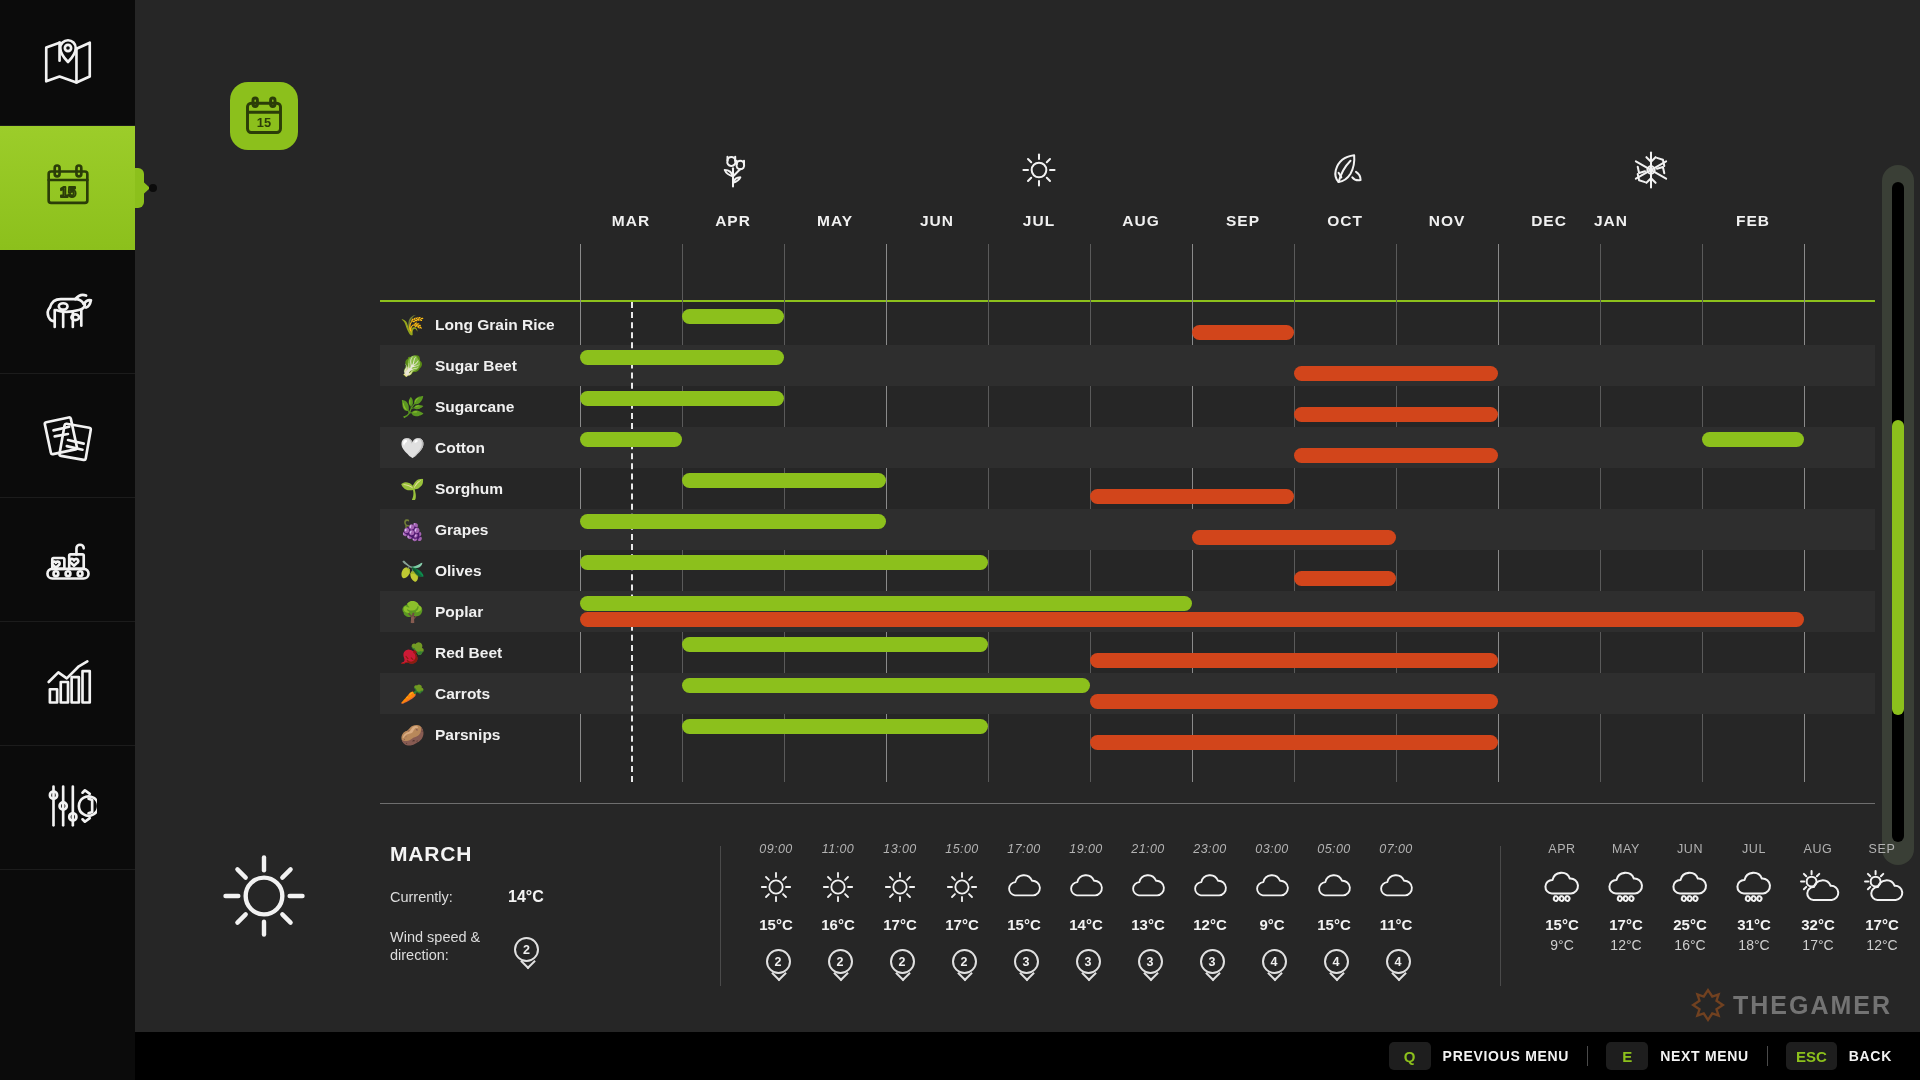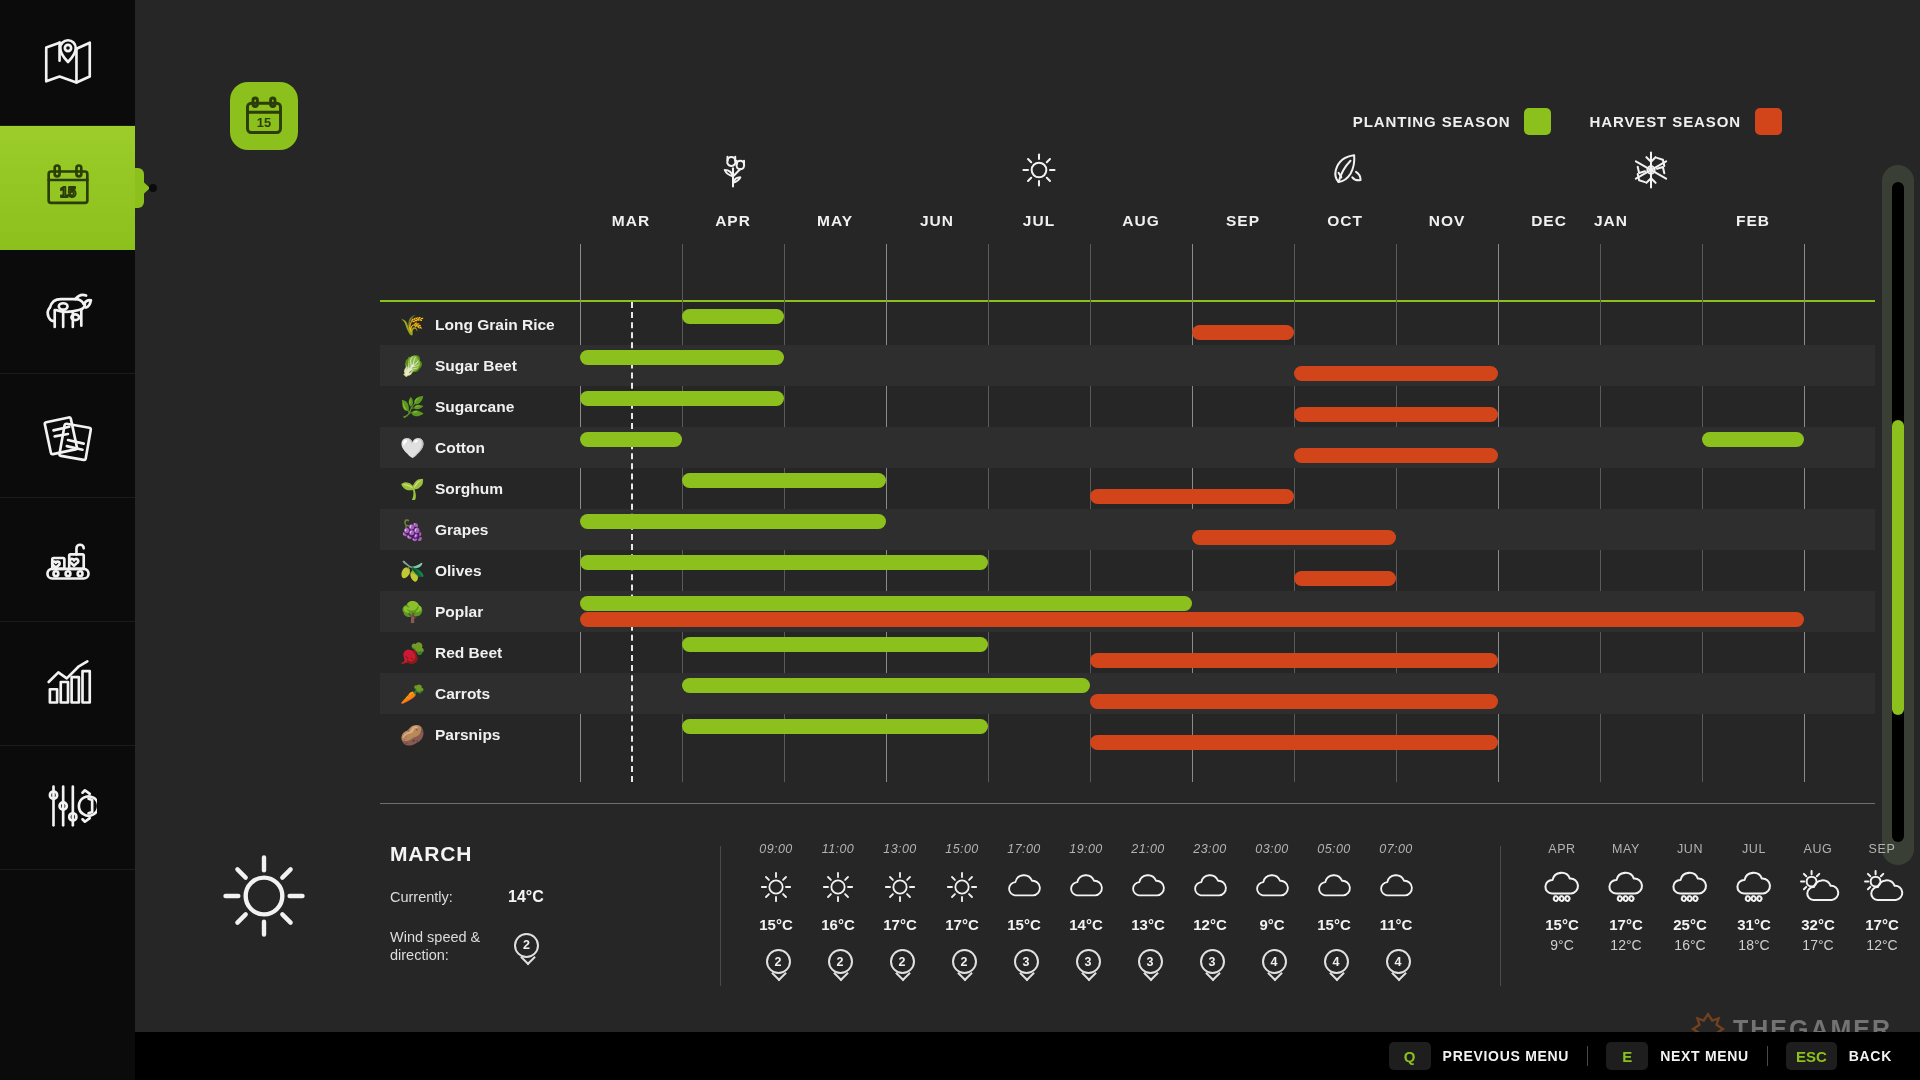--- a/index.html
+++ b/index.html
@@ -162,21 +162,21 @@
   .bar.harv  { background: #d2451b; }
   
   #weather {
     position: absolute; left: 65px; top: 830px;
     width: 1700px; height: 180px;
     color: #e8e8e8;
   }
   #bigSun { position: absolute; left: 20px; top: 22px; width: 88px; height: 88px; }
   #monthBlock { position: absolute; left: 190px; top: 12px; width: 220px; }
   #monthName { font-size: 21px; font-weight: bold; letter-spacing: .8px; color: #f4f4f4; }
-  .wrow { display: flex; align-items: center; margin-top: 22px; font-size: 14.5px; color: #dcdcdc; }
+  .wrow { display: flex; align-items: flex-end; margin-top: 22px; font-size: 14.5px; color: #dcdcdc; }
   .wrow .lbl { width: 118px; line-height: 1.25; }
   .wrow .val { font-size: 16px; font-weight: bold; color: #f4f4f4; }
   .windpin {
     position: relative; width: 27px; height: 27px;
     margin-left: 6px;
   }
   .windpin .circ {
     width: 25px; height: 25px; border: 2px solid #e0e0e0; border-radius: 50%;
     display: flex; align-items: center; justify-content: center;
     font-size: 12.5px; font-weight: bold; color: #f0f0f0;
@@ -230,21 +230,21 @@
   .fgroup { display: flex; align-items: center; gap: 12px; }
   .key {
     min-width: 42px; height: 28px; padding: 0 10px;
     background: #1e1e1e; border-radius: 5px;
     display: flex; align-items: center; justify-content: center;
     font-size: 15px; font-weight: bold; color: #8cc01c;
   }
   .fact { font-size: 14px; font-weight: bold; color: #f2f2f2; letter-spacing: .7px; }
   .fdiv { width: 1px; height: 20px; background: #4a4a4a; margin: 0 18px; }
   #watermark {
-    position: absolute; right: 28px; bottom: 34px;
+    position: absolute; right: 28px; bottom: 58px;
     display: flex; align-items: center; gap: 8px;
     opacity: .75;
   }
   #wmText { font-size: 25px; letter-spacing: 2px; color: #8d8d8d; font-weight: bold; }
   #wmMark { width: 34px; height: 34px; }
 </style>
 </head>
 <body>
 
 <div id="app">
@@ -340,27 +340,20 @@
           <svg viewBox="0 0 24 24" fill="none" stroke="#2b3d08" stroke-width="1.6">
             <rect x="3" y="5" width="18" height="16" rx="2"></rect>
             <line x1="3" y1="10" x2="21" y2="10"></line>
             <rect x="6" y="2.2" width="2.4" height="4.6" rx="1.2"></rect>
             <rect x="15.6" y="2.2" width="2.4" height="4.6" rx="1.2"></rect>
             <text x="12" y="18" font-size="7" font-family="Liberation Sans, sans-serif" fill="#2b3d08" stroke="none" text-anchor="middle" font-weight="bold">15</text>
           </svg>
         </div>
       </div>
 
-      <div id="legend">
-        <span>PLANTING SEASON</span>
-        <span class="legend-sw" id="swPlant" style="background: rgb(140, 192, 28);"></span>
-        <span class="legend-gap"></span>
-        <span>HARVEST SEASON</span>
-        <span class="legend-sw" id="swHarv" style="background: rgb(210, 69, 27);"></span>
-      </div>
 
       <div id="seasonIcons">
           <div class="season-ico" style="left: 353px;"><svg viewBox="0 0 48 48" fill="none" stroke="#f2f2f2" stroke-width="2.2" stroke-linecap="round" stroke-linejoin="round">
               <path d="M24 42 V22"></path>
               <path d="M18 14 a4.2 4.2 0 0 1 8.4 0 a4.2 4.2 0 0 1 -4.2 5.6 a4.2 4.2 0 0 1 -4.2 -5.6 Z"></path>
               <path d="M18 9.5 v4"></path>
               <path d="M26.4 9.5 v4"></path>
               <path d="M28 18 a4 4 0 0 1 8 0 a4 4 0 0 1 -4 5.2 a4 4 0 0 1 -4 -5.2 Z"></path>
               <path d="M28 13.8 v3.8"></path>
               <path d="M36 13.8 v3.8"></path>

